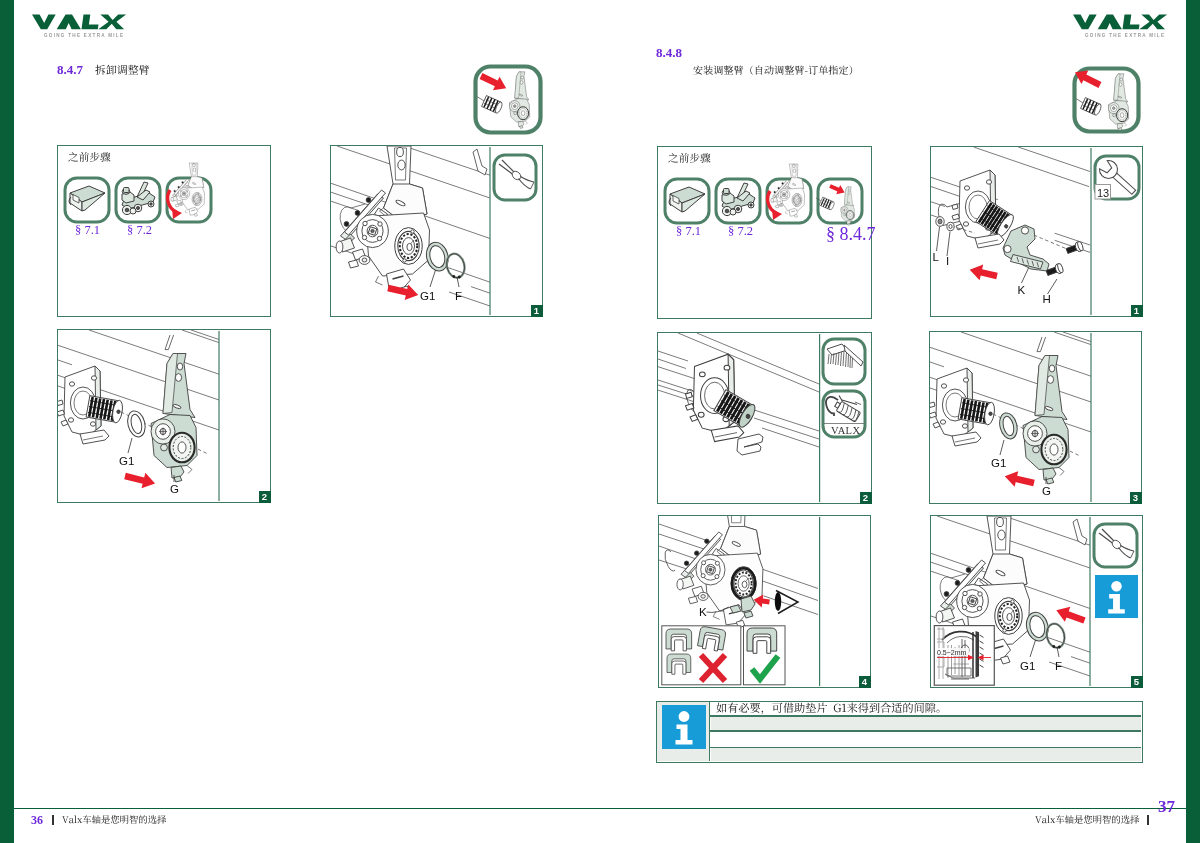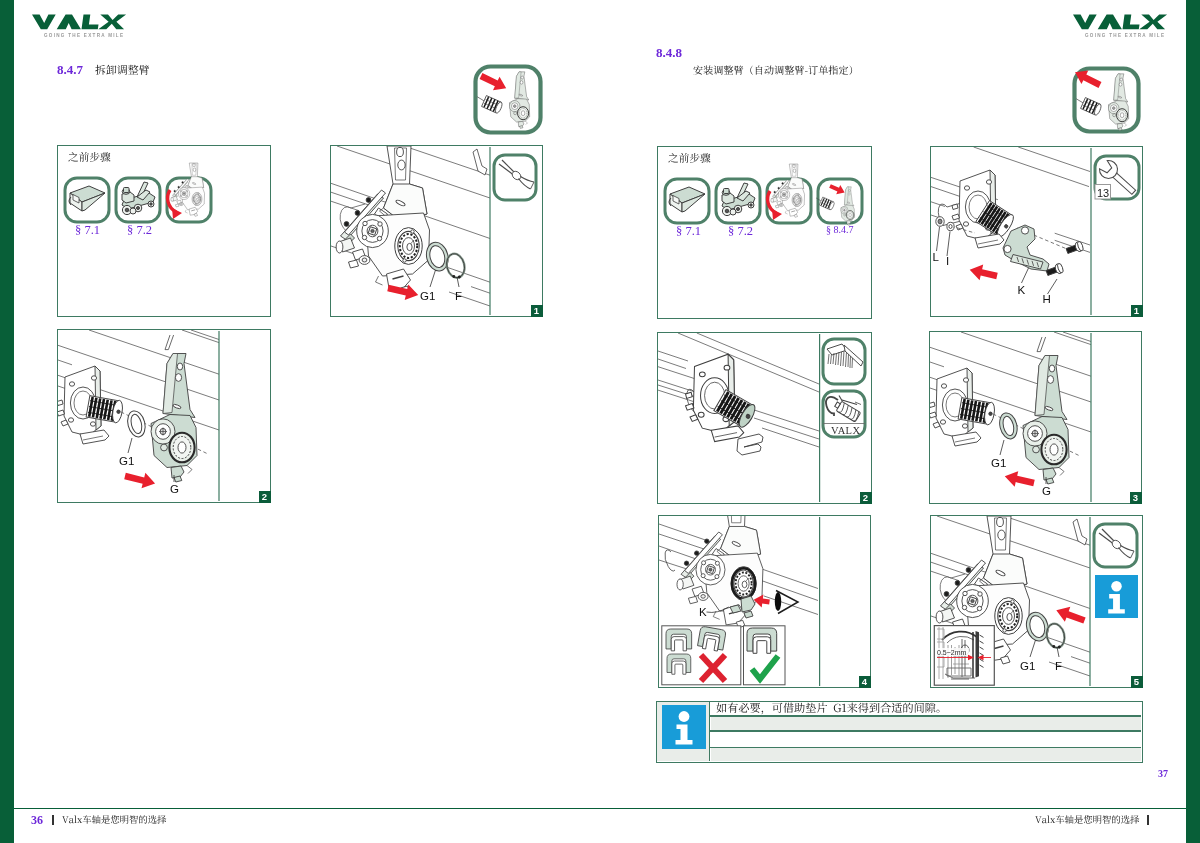--- a/index.html
+++ b/index.html
@@ -607,21 +607,21 @@
 
  <path d="M -4,0 l 10,-1.5 3,6 -4,5 -8,1 z"></path>
  <path d="M -1,10 l 6,-1.5 1.8,4.5 -6,1.5 z" fill="#e2e9e3"></path>
  <path d="M 12,-2 l 5,4 -4,4" fill="none" stroke-width="0.7"></path>
 </g>
       </g>
     </g>
   </svg>
 <div class="ser" style="left:676px;top:224px;font-size:12.5px">§ 7.1</div>
 <div class="ser" style="left:728px;top:224px;font-size:12.5px">§ 7.2</div>
-<div class="ser" style="left:826px;top:224px;font-size:10px">§ 8.4.7</div>
+<div class="ser" style="left:826px;top:224px;font-size:18px">§ 8.4.7</div>
 <div class="box" style="left:930px;top:146px;width:213px;height:171px">
 <svg style="position:absolute;left:0;top:0" width="210" height="168" viewBox="0 0 210 168">
       <line x1="42.6" y1="0" x2="158" y2="39.6" stroke="#5a5a5a" stroke-width="0.8"></line>
       <line x1="87.2" y1="0" x2="159" y2="24.5" stroke="#5a5a5a" stroke-width="0.8"></line>
       <line x1="0" y1="30.4" x2="66.9" y2="52.7" stroke="#5a5a5a" stroke-width="0.8"></line>
       <line x1="123.7" y1="86.2" x2="159" y2="98" stroke="#5a5a5a" stroke-width="0.8"></line>
       <line x1="0" y1="39.6" x2="30" y2="49.8" stroke="#5a5a5a" stroke-width="0.8"></line>
       <line x1="123.7" y1="93.3" x2="159" y2="105.4" stroke="#5a5a5a" stroke-width="0.8"></line>
       <line x1="0" y1="54.8" x2="14" y2="59.5" stroke="#5a5a5a" stroke-width="0.8"></line>
       <line x1="0" y1="68" x2="12" y2="72" stroke="#5a5a5a" stroke-width="0.8"></line>
@@ -1180,12 +1180,12 @@
 <div style="position:absolute;left:52px;top:814.5px;width:1.7px;height:10px;background:#333"></div>
 
 <svg style="position:absolute;left:62px;top:823px;overflow:visible" width="4" height="4">
     <path transform="scale(0.85)" d="M5.1 -7.7 6.3 -7.6 4.2 -1.1 2.0 -7.6 3.3 -7.7V-8.0H0.1V-7.7L1.0 -7.6L3.7 0.1H4.2L6.8 -7.6L7.8 -7.7V-8.0H5.1Z M12.9 0.2C13.3 0.2 13.6 -0.0 13.9 -0.4L13.7 -0.6C13.5 -0.4 13.4 -0.3 13.2 -0.3C12.9 -0.3 12.7 -0.5 12.7 -1.2V-3.9C12.7 -5.3 12.1 -5.8 10.8 -5.8C9.6 -5.8 8.8 -5.3 8.6 -4.4C8.6 -4.1 8.8 -4.0 9.1 -4.0C9.3 -4.0 9.5 -4.1 9.6 -4.5L9.7 -5.3C10.0 -5.4 10.3 -5.5 10.6 -5.5C11.5 -5.5 11.9 -5.2 11.9 -3.9V-3.5C11.4 -3.4 10.9 -3.2 10.4 -3.1C8.9 -2.7 8.4 -2.1 8.4 -1.3C8.4 -0.4 9.1 0.2 9.9 0.2C10.7 0.2 11.2 -0.2 11.9 -0.9C12.0 -0.2 12.3 0.2 12.9 0.2ZM11.9 -1.2C11.2 -0.6 10.8 -0.4 10.3 -0.4C9.7 -0.4 9.3 -0.7 9.3 -1.4C9.3 -2.0 9.7 -2.5 10.6 -2.8C11.0 -3.0 11.4 -3.1 11.9 -3.2Z M15.4 0.0H17.3V-0.3L16.3 -0.4L16.3 -2.5V-7.1L16.3 -8.8L16.2 -8.9L14.4 -8.5V-8.2L15.4 -8.2V-2.5L15.4 -0.4L14.4 -0.3V0.0Z M21.5 -5.4 22.4 -5.3 21.7 -4.3 21.0 -3.3 19.6 -5.3 20.5 -5.4V-5.7H17.9V-5.4L18.6 -5.3L20.3 -2.7L18.6 -0.4L17.8 -0.3V0.0H19.9V-0.3L19.1 -0.4L19.8 -1.5L20.5 -2.5L21.9 -0.4L21.0 -0.3V0.0H23.7V-0.3L23.0 -0.4L21.2 -3.0L22.9 -5.3L23.6 -5.4V-5.7H21.5Z M29.4 -8.8 28.4 -9.2C28.2 -8.7 27.9 -8.0 27.5 -7.3H24.6L24.7 -7.0H27.4C26.9 -6.1 26.5 -5.2 26.1 -4.5C25.9 -4.5 25.7 -4.4 25.6 -4.3L26.3 -3.6L26.7 -4.0H29.2V-2.2H24.3L24.4 -1.8H29.2V0.9H29.3C29.7 0.9 30.0 0.7 30.0 0.6V-1.8H34.2C34.3 -1.8 34.4 -1.9 34.5 -2.0C34.1 -2.4 33.4 -2.8 33.4 -2.8L32.9 -2.2H30.0V-4.0H33.2C33.4 -4.0 33.5 -4.0 33.5 -4.2C33.1 -4.5 32.5 -5.0 32.5 -5.0L32.0 -4.3H30.0V-5.8C30.2 -5.9 30.3 -6.0 30.4 -6.1L29.2 -6.2V-4.3H26.8C27.2 -5.0 27.7 -6.0 28.2 -7.0H33.8C33.9 -7.0 34.0 -7.0 34.1 -7.1C33.7 -7.5 33.1 -7.9 33.1 -7.9L32.6 -7.3H28.3C28.6 -7.8 28.8 -8.3 29.0 -8.7C29.2 -8.6 29.4 -8.7 29.4 -8.8Z M38.0 -8.9 37.0 -9.2C36.9 -8.7 36.7 -8.0 36.5 -7.2H35.3L35.4 -6.9H36.5C36.2 -6.0 35.9 -5.1 35.7 -4.5C35.6 -4.4 35.4 -4.4 35.2 -4.3L36.0 -3.7L36.4 -4.0H37.3V-2.1C36.5 -1.9 35.8 -1.7 35.4 -1.7L35.9 -0.7C36.0 -0.8 36.1 -0.9 36.1 -1.0L37.3 -1.5V0.9H37.4C37.8 0.9 38.0 0.7 38.0 0.7V-1.8L39.5 -2.5L39.5 -2.7L38.0 -2.3V-4.0H39.3C39.5 -4.0 39.6 -4.1 39.6 -4.2C39.3 -4.5 38.8 -4.9 38.8 -4.9L38.4 -4.4H38.0V-5.8C38.2 -5.9 38.3 -6.0 38.4 -6.1L37.4 -6.2V-4.4H36.4C36.6 -5.1 36.9 -6.0 37.1 -6.9H39.3C39.5 -6.9 39.6 -6.9 39.6 -7.1C39.3 -7.4 38.7 -7.8 38.7 -7.8L38.3 -7.2H37.2C37.4 -7.8 37.5 -8.3 37.6 -8.7C37.9 -8.6 38.0 -8.7 38.0 -8.9ZM43.0 -9.0 42.0 -9.1V-6.6H40.6L39.8 -6.9V0.9H40.0C40.3 0.9 40.5 0.7 40.5 0.6V0.0H44.3V0.8H44.4C44.6 0.8 44.9 0.6 44.9 0.5V-6.1C45.2 -6.2 45.4 -6.2 45.4 -6.3L44.6 -7.0L44.2 -6.6H42.7V-8.7C42.9 -8.8 43.0 -8.9 43.0 -9.0ZM44.3 -6.2V-3.6H42.7V-6.2ZM44.3 -0.3H42.7V-3.2H44.3ZM40.5 -0.3V-3.2H42.0V-0.3ZM40.5 -3.6V-6.2H42.0V-3.6Z M53.8 -6.8V-5.5H49.0V-6.8ZM53.8 -7.1H49.0V-8.3H53.8ZM48.3 -8.6V-4.6H48.4C48.7 -4.6 49.0 -4.8 49.0 -4.9V-5.2H53.8V-4.7H53.9C54.1 -4.7 54.5 -4.9 54.5 -5.0V-8.2C54.7 -8.2 54.9 -8.3 55.0 -8.4L54.1 -9.1L53.6 -8.6H49.1L48.3 -9.0ZM48.8 -3.4C48.5 -1.9 47.8 -0.3 46.3 0.7L46.4 0.9C47.6 0.3 48.4 -0.6 48.9 -1.5C49.7 0.2 50.8 0.6 52.8 0.6C53.6 0.6 55.3 0.6 56.0 0.6C56.1 0.3 56.2 0.1 56.5 0.1V-0.1C55.6 -0.1 53.7 -0.1 52.8 -0.1C52.4 -0.1 52.1 -0.1 51.7 -0.1V-2.1H55.1C55.3 -2.1 55.4 -2.1 55.4 -2.3C55.0 -2.6 54.4 -3.1 54.4 -3.1L53.9 -2.4H51.7V-3.9H56.1C56.2 -3.9 56.3 -4.0 56.4 -4.1C56.0 -4.5 55.4 -4.9 55.4 -4.9L54.8 -4.3H46.4L46.5 -3.9H51.0V-0.2C50.1 -0.4 49.5 -0.8 49.0 -1.8C49.2 -2.1 49.4 -2.5 49.5 -2.9C49.8 -2.9 49.9 -3.0 49.9 -3.1Z M61.1 -2.6 60.0 -2.7V-0.2C60.0 0.4 60.2 0.5 61.3 0.5H62.9C65.1 0.5 65.5 0.4 65.5 0.0C65.5 -0.1 65.4 -0.2 65.1 -0.3L65.1 -1.5H65.0C64.8 -0.9 64.7 -0.5 64.6 -0.3C64.6 -0.2 64.5 -0.2 64.4 -0.2C64.2 -0.1 63.6 -0.1 62.9 -0.1H61.3C60.8 -0.1 60.7 -0.2 60.7 -0.3V-2.3C61.0 -2.3 61.1 -2.5 61.1 -2.6ZM64.7 -7.2 63.6 -7.3V-3.9C63.6 -3.7 63.5 -3.7 63.3 -3.7C63.1 -3.7 62.1 -3.7 62.1 -3.7V-3.6C62.6 -3.5 62.8 -3.4 63.0 -3.3C63.1 -3.2 63.2 -3.0 63.2 -2.8C64.2 -2.9 64.3 -3.2 64.3 -3.8V-6.9C64.5 -6.9 64.6 -7.0 64.7 -7.2ZM63.1 -6.0 62.1 -6.4C61.7 -5.3 61.1 -4.4 60.5 -3.8L60.7 -3.7C61.4 -4.1 62.2 -4.9 62.7 -5.8C62.9 -5.8 63.1 -5.8 63.1 -6.0ZM64.9 -6.2 64.8 -6.1C65.4 -5.6 66.2 -4.6 66.4 -3.9C67.1 -3.3 67.6 -5.0 64.9 -6.2ZM59.0 -2.5H58.8C58.8 -1.6 58.3 -0.8 57.8 -0.5C57.6 -0.4 57.5 -0.2 57.6 0.0C57.7 0.2 58.1 0.2 58.3 -0.0C58.8 -0.4 59.3 -1.2 59.0 -2.5ZM65.4 -2.5 65.3 -2.4C65.8 -1.8 66.5 -0.8 66.6 -0.1C67.4 0.5 68.0 -1.3 65.4 -2.5ZM61.9 -3.0 61.8 -2.9C62.3 -2.5 62.9 -1.8 62.9 -1.2C63.6 -0.6 64.2 -2.2 61.9 -3.0ZM59.9 -7.0 59.5 -7.2C59.8 -7.6 60.0 -8.1 60.3 -8.6C60.5 -8.6 60.6 -8.7 60.7 -8.8L59.6 -9.2C59.1 -7.5 58.2 -5.8 57.4 -4.8L57.5 -4.6C58.0 -5.0 58.5 -5.6 58.9 -6.2V-2.7H59.0C59.3 -2.7 59.6 -2.9 59.6 -3.0V-6.8C59.8 -6.8 59.9 -6.9 59.9 -7.0ZM63.2 -8.9 62.0 -9.3C61.7 -7.8 61.0 -6.5 60.2 -5.7L60.4 -5.6C61.0 -6.0 61.6 -6.7 62.1 -7.5H66.1C66.0 -7.1 65.7 -6.6 65.6 -6.3L65.7 -6.2C66.1 -6.5 66.7 -7.0 67.0 -7.4C67.2 -7.4 67.3 -7.4 67.4 -7.5L66.6 -8.3L66.1 -7.8H62.3C62.5 -8.1 62.6 -8.4 62.7 -8.7C63.0 -8.7 63.1 -8.8 63.2 -8.9Z M77.1 -8.2V-6.0H74.2V-8.2ZM73.5 -8.5V-5.0C73.5 -2.7 73.2 -0.8 71.2 0.7L71.3 0.9C73.1 -0.1 73.8 -1.6 74.1 -3.1H77.1V-0.3C77.1 -0.1 77.0 -0.0 76.8 -0.0C76.5 -0.0 75.1 -0.1 75.1 -0.1V0.0C75.7 0.1 76.0 0.2 76.2 0.3C76.4 0.4 76.5 0.6 76.5 0.9C77.6 0.7 77.8 0.4 77.8 -0.2V-8.1C78.0 -8.1 78.2 -8.2 78.3 -8.3L77.3 -9.0L77.0 -8.5H74.4L73.5 -8.9ZM77.1 -5.7V-3.4H74.2C74.2 -3.9 74.2 -4.5 74.2 -5.0V-5.7ZM69.4 -8.0H71.5V-5.5H69.4ZM68.7 -8.3V-1.0H68.8C69.2 -1.0 69.4 -1.2 69.4 -1.3V-2.3H71.5V-1.5H71.6C71.9 -1.5 72.2 -1.6 72.2 -1.7V-7.9C72.4 -7.9 72.6 -8.0 72.7 -8.1L71.8 -8.8L71.4 -8.3H69.6L68.7 -8.7ZM69.4 -5.2H71.5V-2.7H69.4Z M80.9 -9.2C80.7 -8.2 80.3 -7.3 79.8 -6.7L80.0 -6.6C80.4 -6.9 80.7 -7.3 81.0 -7.7H81.9C81.9 -7.3 81.9 -6.9 81.8 -6.5H79.4L79.5 -6.1H81.8C81.5 -5.1 81.0 -4.2 79.4 -3.5L79.5 -3.3C81.1 -3.8 81.8 -4.5 82.2 -5.4C82.9 -5.0 83.6 -4.4 83.9 -4.0C84.6 -3.6 84.8 -5.1 82.3 -5.6C82.4 -5.8 82.4 -6.0 82.5 -6.1H84.6C84.7 -6.1 84.8 -6.2 84.8 -6.3C84.5 -6.6 83.9 -7.1 83.9 -7.1L83.4 -6.5H82.5C82.6 -6.9 82.6 -7.3 82.6 -7.7H84.3C84.5 -7.7 84.6 -7.8 84.6 -7.9C84.3 -8.2 83.7 -8.7 83.7 -8.7L83.2 -8.1H81.2C81.4 -8.3 81.5 -8.5 81.5 -8.7C81.8 -8.7 81.9 -8.8 81.9 -8.9ZM86.7 -1.5V-0.1H82.1V-1.5ZM86.7 -1.8H82.1V-3.1H86.7ZM85.1 -8.1V-4.0H85.2C85.5 -4.0 85.8 -4.2 85.8 -4.2V-4.9H88.1V-4.1H88.2C88.4 -4.1 88.8 -4.3 88.8 -4.4V-7.6C89.0 -7.7 89.2 -7.8 89.3 -7.9L88.4 -8.5L88.0 -8.1H85.9L85.1 -8.4ZM88.1 -5.2H85.8V-7.8H88.1ZM81.4 -3.5V0.8H81.5C81.8 0.8 82.1 0.7 82.1 0.6V0.2H86.7V0.8H86.8C87.1 0.8 87.4 0.6 87.4 0.6V-3.0C87.6 -3.1 87.8 -3.1 87.9 -3.2L87.0 -3.9L86.6 -3.5H82.1L81.4 -3.8Z M95.9 -5.0 95.7 -4.9C96.3 -4.3 96.9 -3.4 97.1 -2.6C97.9 -2.0 98.5 -3.8 95.9 -5.0ZM93.5 -8.9 92.4 -9.2C92.3 -8.6 92.1 -7.8 91.9 -7.3H91.6L90.8 -7.6V0.5H91.0C91.3 0.5 91.5 0.4 91.5 0.3V-0.6H93.8V0.2H93.9C94.2 0.2 94.5 0.0 94.5 -0.1V-6.8C94.7 -6.9 94.9 -6.9 95.0 -7.0L94.1 -7.7L93.7 -7.3H92.3C92.6 -7.7 92.9 -8.3 93.1 -8.7C93.3 -8.7 93.5 -8.8 93.5 -8.9ZM93.8 -6.9V-4.2H91.5V-6.9ZM91.5 -3.9H93.8V-1.0H91.5ZM97.6 -8.9 96.5 -9.2C96.1 -7.5 95.4 -5.8 94.7 -4.7L94.9 -4.6C95.5 -5.2 96.0 -6.0 96.5 -7.0H99.2C99.1 -3.2 98.9 -0.7 98.5 -0.3C98.4 -0.2 98.3 -0.1 98.1 -0.1C97.8 -0.1 97.1 -0.2 96.5 -0.3L96.5 -0.1C97.0 0.0 97.5 0.2 97.6 0.3C97.8 0.4 97.8 0.6 97.8 0.8C98.4 0.8 98.8 0.7 99.1 0.3C99.6 -0.3 99.8 -2.8 99.9 -6.9C100.2 -6.9 100.3 -6.9 100.4 -7.0L99.5 -7.8L99.1 -7.3H96.6C96.9 -7.7 97.0 -8.2 97.2 -8.7C97.4 -8.6 97.6 -8.8 97.6 -8.9Z M101.9 -9.0 101.8 -9.0C102.3 -8.3 102.9 -7.4 103.0 -6.7C103.8 -6.1 104.4 -7.7 101.9 -9.0ZM110.2 -5.6 109.7 -4.9H108.0V-6.9H110.5C110.6 -6.9 110.7 -6.9 110.7 -7.1C110.4 -7.4 109.8 -7.9 109.8 -7.9L109.3 -7.2H108.0V-8.7C108.3 -8.8 108.4 -8.9 108.4 -9.0L107.3 -9.1V-7.2H105.9C106.0 -7.5 106.2 -7.9 106.3 -8.3C106.5 -8.3 106.7 -8.4 106.7 -8.5L105.6 -8.8C105.4 -7.5 104.9 -6.3 104.4 -5.4L104.6 -5.3C105.0 -5.7 105.4 -6.3 105.7 -6.9H107.3V-4.9H104.4L104.4 -4.6H106.2C106.1 -3.0 105.7 -1.9 104.3 -1.0L104.4 -0.8C106.1 -1.6 106.8 -2.7 106.9 -4.6H108.2V-1.6C108.2 -1.2 108.3 -1.0 109.0 -1.0H109.7C110.8 -1.0 111.1 -1.1 111.1 -1.4C111.1 -1.6 111.1 -1.6 110.9 -1.7L110.8 -3.2H110.7C110.6 -2.6 110.5 -1.9 110.4 -1.8C110.4 -1.7 110.3 -1.7 110.2 -1.7C110.2 -1.6 110.0 -1.6 109.7 -1.6H109.1C108.9 -1.6 108.9 -1.7 108.9 -1.8V-4.6H110.9C111.0 -4.6 111.1 -4.7 111.1 -4.8C110.8 -5.1 110.2 -5.6 110.2 -5.6ZM102.8 -1.3C102.3 -0.9 101.7 -0.4 101.3 -0.1L101.9 0.7C102.0 0.7 102.0 0.6 102.0 0.5C102.3 -0.0 102.8 -0.7 103.1 -1.0C103.2 -1.2 103.3 -1.2 103.4 -1.1C104.5 0.2 105.5 0.5 107.6 0.5C108.8 0.5 109.8 0.5 110.8 0.5C110.9 0.2 111.1 -0.0 111.4 -0.1V-0.2C110.1 -0.2 109.1 -0.2 107.8 -0.2C105.8 -0.2 104.6 -0.4 103.6 -1.3C103.5 -1.4 103.5 -1.4 103.4 -1.5V-5.0C103.7 -5.1 103.9 -5.1 104.0 -5.2L103.0 -6.0L102.6 -5.4H101.3L101.3 -5.1H102.8Z M121.5 -2.3 121.0 -1.6H119.3V-3.0H121.5C121.7 -3.0 121.8 -3.0 121.8 -3.2C121.5 -3.5 121.0 -3.9 121.0 -3.9L120.5 -3.3H119.3V-4.3C119.5 -4.4 119.6 -4.5 119.6 -4.6L118.5 -4.8V-3.3H116.1L116.2 -3.0H118.5V-1.6H115.4L115.5 -1.3H118.5V0.8H118.7C119.0 0.8 119.3 0.7 119.3 0.6V-1.3H122.1C122.3 -1.3 122.4 -1.3 122.4 -1.5C122.1 -1.8 121.5 -2.3 121.5 -2.3ZM116.9 -8.1C117.3 -7.2 117.8 -6.4 118.6 -5.8C117.6 -5.1 116.5 -4.5 115.2 -4.0L115.3 -3.9C116.8 -4.2 118.0 -4.8 119.0 -5.5C119.8 -4.9 120.8 -4.5 121.9 -4.2C122.0 -4.6 122.2 -4.8 122.6 -4.8L122.6 -4.9C121.4 -5.1 120.4 -5.4 119.5 -5.9C120.3 -6.5 120.8 -7.2 121.3 -8.1C121.5 -8.1 121.7 -8.1 121.7 -8.2L121.0 -8.9L120.5 -8.5H116.0L116.0 -8.1ZM117.2 -8.1H120.4C120.1 -7.4 119.6 -6.8 119.0 -6.2C118.2 -6.7 117.6 -7.3 117.2 -8.1ZM115.4 -7.3 115.0 -6.7H114.5V-8.8C114.7 -8.8 114.8 -8.9 114.9 -9.1L113.8 -9.2V-6.7H112.3L112.4 -6.4H113.8V-4.1C113.0 -3.8 112.5 -3.6 112.1 -3.4L112.6 -2.5C112.7 -2.6 112.8 -2.7 112.8 -2.8L113.8 -3.5V-0.3C113.8 -0.2 113.7 -0.1 113.5 -0.1C113.3 -0.1 112.3 -0.2 112.3 -0.2V0.0C112.7 0.1 113.0 0.2 113.1 0.3C113.3 0.4 113.3 0.6 113.4 0.9C114.3 0.8 114.5 0.4 114.5 -0.2V-3.9L116.2 -5.1L116.1 -5.3L114.5 -4.5V-6.4H116.0C116.1 -6.4 116.2 -6.4 116.3 -6.6C116.0 -6.9 115.4 -7.3 115.4 -7.3Z" fill="#1a1a1a"></path>
   </svg>
 
 <svg style="position:absolute;left:1035px;top:823px;overflow:visible" width="4" height="4">
     <path transform="scale(0.85)" d="M5.1 -7.7 6.3 -7.6 4.2 -1.1 2.0 -7.6 3.3 -7.7V-8.0H0.1V-7.7L1.0 -7.6L3.7 0.1H4.2L6.8 -7.6L7.8 -7.7V-8.0H5.1Z M12.9 0.2C13.3 0.2 13.6 -0.0 13.9 -0.4L13.7 -0.6C13.5 -0.4 13.4 -0.3 13.2 -0.3C12.9 -0.3 12.7 -0.5 12.7 -1.2V-3.9C12.7 -5.3 12.1 -5.8 10.8 -5.8C9.6 -5.8 8.8 -5.3 8.6 -4.4C8.6 -4.1 8.8 -4.0 9.1 -4.0C9.3 -4.0 9.5 -4.1 9.6 -4.5L9.7 -5.3C10.0 -5.4 10.3 -5.5 10.6 -5.5C11.5 -5.5 11.9 -5.2 11.9 -3.9V-3.5C11.4 -3.4 10.9 -3.2 10.4 -3.1C8.9 -2.7 8.4 -2.1 8.4 -1.3C8.4 -0.4 9.1 0.2 9.9 0.2C10.7 0.2 11.2 -0.2 11.9 -0.9C12.0 -0.2 12.3 0.2 12.9 0.2ZM11.9 -1.2C11.2 -0.6 10.8 -0.4 10.3 -0.4C9.7 -0.4 9.3 -0.7 9.3 -1.4C9.3 -2.0 9.7 -2.5 10.6 -2.8C11.0 -3.0 11.4 -3.1 11.9 -3.2Z M15.4 0.0H17.3V-0.3L16.3 -0.4L16.3 -2.5V-7.1L16.3 -8.8L16.2 -8.9L14.4 -8.5V-8.2L15.4 -8.2V-2.5L15.4 -0.4L14.4 -0.3V0.0Z M21.5 -5.4 22.4 -5.3 21.7 -4.3 21.0 -3.3 19.6 -5.3 20.5 -5.4V-5.7H17.9V-5.4L18.6 -5.3L20.3 -2.7L18.6 -0.4L17.8 -0.3V0.0H19.9V-0.3L19.1 -0.4L19.8 -1.5L20.5 -2.5L21.9 -0.4L21.0 -0.3V0.0H23.7V-0.3L23.0 -0.4L21.2 -3.0L22.9 -5.3L23.6 -5.4V-5.7H21.5Z M29.4 -8.8 28.4 -9.2C28.2 -8.7 27.9 -8.0 27.5 -7.3H24.6L24.7 -7.0H27.4C26.9 -6.1 26.5 -5.2 26.1 -4.5C25.9 -4.5 25.7 -4.4 25.6 -4.3L26.3 -3.6L26.7 -4.0H29.2V-2.2H24.3L24.4 -1.8H29.2V0.9H29.3C29.7 0.9 30.0 0.7 30.0 0.6V-1.8H34.2C34.3 -1.8 34.4 -1.9 34.5 -2.0C34.1 -2.4 33.4 -2.8 33.4 -2.8L32.9 -2.2H30.0V-4.0H33.2C33.4 -4.0 33.5 -4.0 33.5 -4.2C33.1 -4.5 32.5 -5.0 32.5 -5.0L32.0 -4.3H30.0V-5.8C30.2 -5.9 30.3 -6.0 30.4 -6.1L29.2 -6.2V-4.3H26.8C27.2 -5.0 27.7 -6.0 28.2 -7.0H33.8C33.9 -7.0 34.0 -7.0 34.1 -7.1C33.7 -7.5 33.1 -7.9 33.1 -7.9L32.6 -7.3H28.3C28.6 -7.8 28.8 -8.3 29.0 -8.7C29.2 -8.6 29.4 -8.7 29.4 -8.8Z M38.0 -8.9 37.0 -9.2C36.9 -8.7 36.7 -8.0 36.5 -7.2H35.3L35.4 -6.9H36.5C36.2 -6.0 35.9 -5.1 35.7 -4.5C35.6 -4.4 35.4 -4.4 35.2 -4.3L36.0 -3.7L36.4 -4.0H37.3V-2.1C36.5 -1.9 35.8 -1.7 35.4 -1.7L35.9 -0.7C36.0 -0.8 36.1 -0.9 36.1 -1.0L37.3 -1.5V0.9H37.4C37.8 0.9 38.0 0.7 38.0 0.7V-1.8L39.5 -2.5L39.5 -2.7L38.0 -2.3V-4.0H39.3C39.5 -4.0 39.6 -4.1 39.6 -4.2C39.3 -4.5 38.8 -4.9 38.8 -4.9L38.4 -4.4H38.0V-5.8C38.2 -5.9 38.3 -6.0 38.4 -6.1L37.4 -6.2V-4.4H36.4C36.6 -5.1 36.9 -6.0 37.1 -6.9H39.3C39.5 -6.9 39.6 -6.9 39.6 -7.1C39.3 -7.4 38.7 -7.8 38.7 -7.8L38.3 -7.2H37.2C37.4 -7.8 37.5 -8.3 37.6 -8.7C37.9 -8.6 38.0 -8.7 38.0 -8.9ZM43.0 -9.0 42.0 -9.1V-6.6H40.6L39.8 -6.9V0.9H40.0C40.3 0.9 40.5 0.7 40.5 0.6V0.0H44.3V0.8H44.4C44.6 0.8 44.9 0.6 44.9 0.5V-6.1C45.2 -6.2 45.4 -6.2 45.4 -6.3L44.6 -7.0L44.2 -6.6H42.7V-8.7C42.9 -8.8 43.0 -8.9 43.0 -9.0ZM44.3 -6.2V-3.6H42.7V-6.2ZM44.3 -0.3H42.7V-3.2H44.3ZM40.5 -0.3V-3.2H42.0V-0.3ZM40.5 -3.6V-6.2H42.0V-3.6Z M53.8 -6.8V-5.5H49.0V-6.8ZM53.8 -7.1H49.0V-8.3H53.8ZM48.3 -8.6V-4.6H48.4C48.7 -4.6 49.0 -4.8 49.0 -4.9V-5.2H53.8V-4.7H53.9C54.1 -4.7 54.5 -4.9 54.5 -5.0V-8.2C54.7 -8.2 54.9 -8.3 55.0 -8.4L54.1 -9.1L53.6 -8.6H49.1L48.3 -9.0ZM48.8 -3.4C48.5 -1.9 47.8 -0.3 46.3 0.7L46.4 0.9C47.6 0.3 48.4 -0.6 48.9 -1.5C49.7 0.2 50.8 0.6 52.8 0.6C53.6 0.6 55.3 0.6 56.0 0.6C56.1 0.3 56.2 0.1 56.5 0.1V-0.1C55.6 -0.1 53.7 -0.1 52.8 -0.1C52.4 -0.1 52.1 -0.1 51.7 -0.1V-2.1H55.1C55.3 -2.1 55.4 -2.1 55.4 -2.3C55.0 -2.6 54.4 -3.1 54.4 -3.1L53.9 -2.4H51.7V-3.9H56.1C56.2 -3.9 56.3 -4.0 56.4 -4.1C56.0 -4.5 55.4 -4.9 55.4 -4.9L54.8 -4.3H46.4L46.5 -3.9H51.0V-0.2C50.1 -0.4 49.5 -0.8 49.0 -1.8C49.2 -2.1 49.4 -2.5 49.5 -2.9C49.8 -2.9 49.9 -3.0 49.9 -3.1Z M61.1 -2.6 60.0 -2.7V-0.2C60.0 0.4 60.2 0.5 61.3 0.5H62.9C65.1 0.5 65.5 0.4 65.5 0.0C65.5 -0.1 65.4 -0.2 65.1 -0.3L65.1 -1.5H65.0C64.8 -0.9 64.7 -0.5 64.6 -0.3C64.6 -0.2 64.5 -0.2 64.4 -0.2C64.2 -0.1 63.6 -0.1 62.9 -0.1H61.3C60.8 -0.1 60.7 -0.2 60.7 -0.3V-2.3C61.0 -2.3 61.1 -2.5 61.1 -2.6ZM64.7 -7.2 63.6 -7.3V-3.9C63.6 -3.7 63.5 -3.7 63.3 -3.7C63.1 -3.7 62.1 -3.7 62.1 -3.7V-3.6C62.6 -3.5 62.8 -3.4 63.0 -3.3C63.1 -3.2 63.2 -3.0 63.2 -2.8C64.2 -2.9 64.3 -3.2 64.3 -3.8V-6.9C64.5 -6.9 64.6 -7.0 64.7 -7.2ZM63.1 -6.0 62.1 -6.4C61.7 -5.3 61.1 -4.4 60.5 -3.8L60.7 -3.7C61.4 -4.1 62.2 -4.9 62.7 -5.8C62.9 -5.8 63.1 -5.8 63.1 -6.0ZM64.9 -6.2 64.8 -6.1C65.4 -5.6 66.2 -4.6 66.4 -3.9C67.1 -3.3 67.6 -5.0 64.9 -6.2ZM59.0 -2.5H58.8C58.8 -1.6 58.3 -0.8 57.8 -0.5C57.6 -0.4 57.5 -0.2 57.6 0.0C57.7 0.2 58.1 0.2 58.3 -0.0C58.8 -0.4 59.3 -1.2 59.0 -2.5ZM65.4 -2.5 65.3 -2.4C65.8 -1.8 66.5 -0.8 66.6 -0.1C67.4 0.5 68.0 -1.3 65.4 -2.5ZM61.9 -3.0 61.8 -2.9C62.3 -2.5 62.9 -1.8 62.9 -1.2C63.6 -0.6 64.2 -2.2 61.9 -3.0ZM59.9 -7.0 59.5 -7.2C59.8 -7.6 60.0 -8.1 60.3 -8.6C60.5 -8.6 60.6 -8.7 60.7 -8.8L59.6 -9.2C59.1 -7.5 58.2 -5.8 57.4 -4.8L57.5 -4.6C58.0 -5.0 58.5 -5.6 58.9 -6.2V-2.7H59.0C59.3 -2.7 59.6 -2.9 59.6 -3.0V-6.8C59.8 -6.8 59.9 -6.9 59.9 -7.0ZM63.2 -8.9 62.0 -9.3C61.7 -7.8 61.0 -6.5 60.2 -5.7L60.4 -5.6C61.0 -6.0 61.6 -6.7 62.1 -7.5H66.1C66.0 -7.1 65.7 -6.6 65.6 -6.3L65.7 -6.2C66.1 -6.5 66.7 -7.0 67.0 -7.4C67.2 -7.4 67.3 -7.4 67.4 -7.5L66.6 -8.3L66.1 -7.8H62.3C62.5 -8.1 62.6 -8.4 62.7 -8.7C63.0 -8.7 63.1 -8.8 63.2 -8.9Z M77.1 -8.2V-6.0H74.2V-8.2ZM73.5 -8.5V-5.0C73.5 -2.7 73.2 -0.8 71.2 0.7L71.3 0.9C73.1 -0.1 73.8 -1.6 74.1 -3.1H77.1V-0.3C77.1 -0.1 77.0 -0.0 76.8 -0.0C76.5 -0.0 75.1 -0.1 75.1 -0.1V0.0C75.7 0.1 76.0 0.2 76.2 0.3C76.4 0.4 76.5 0.6 76.5 0.9C77.6 0.7 77.8 0.4 77.8 -0.2V-8.1C78.0 -8.1 78.2 -8.2 78.3 -8.3L77.3 -9.0L77.0 -8.5H74.4L73.5 -8.9ZM77.1 -5.7V-3.4H74.2C74.2 -3.9 74.2 -4.5 74.2 -5.0V-5.7ZM69.4 -8.0H71.5V-5.5H69.4ZM68.7 -8.3V-1.0H68.8C69.2 -1.0 69.4 -1.2 69.4 -1.3V-2.3H71.5V-1.5H71.6C71.9 -1.5 72.2 -1.6 72.2 -1.7V-7.9C72.4 -7.9 72.6 -8.0 72.7 -8.1L71.8 -8.8L71.4 -8.3H69.6L68.7 -8.7ZM69.4 -5.2H71.5V-2.7H69.4Z M80.9 -9.2C80.7 -8.2 80.3 -7.3 79.8 -6.7L80.0 -6.6C80.4 -6.9 80.7 -7.3 81.0 -7.7H81.9C81.9 -7.3 81.9 -6.9 81.8 -6.5H79.4L79.5 -6.1H81.8C81.5 -5.1 81.0 -4.2 79.4 -3.5L79.5 -3.3C81.1 -3.8 81.8 -4.5 82.2 -5.4C82.9 -5.0 83.6 -4.4 83.9 -4.0C84.6 -3.6 84.8 -5.1 82.3 -5.6C82.4 -5.8 82.4 -6.0 82.5 -6.1H84.6C84.7 -6.1 84.8 -6.2 84.8 -6.3C84.5 -6.6 83.9 -7.1 83.9 -7.1L83.4 -6.5H82.5C82.6 -6.9 82.6 -7.3 82.6 -7.7H84.3C84.5 -7.7 84.6 -7.8 84.6 -7.9C84.3 -8.2 83.7 -8.7 83.7 -8.7L83.2 -8.1H81.2C81.4 -8.3 81.5 -8.5 81.5 -8.7C81.8 -8.7 81.9 -8.8 81.9 -8.9ZM86.7 -1.5V-0.1H82.1V-1.5ZM86.7 -1.8H82.1V-3.1H86.7ZM85.1 -8.1V-4.0H85.2C85.5 -4.0 85.8 -4.2 85.8 -4.2V-4.9H88.1V-4.1H88.2C88.4 -4.1 88.8 -4.3 88.8 -4.4V-7.6C89.0 -7.7 89.2 -7.8 89.3 -7.9L88.4 -8.5L88.0 -8.1H85.9L85.1 -8.4ZM88.1 -5.2H85.8V-7.8H88.1ZM81.4 -3.5V0.8H81.5C81.8 0.8 82.1 0.7 82.1 0.6V0.2H86.7V0.8H86.8C87.1 0.8 87.4 0.6 87.4 0.6V-3.0C87.6 -3.1 87.8 -3.1 87.9 -3.2L87.0 -3.9L86.6 -3.5H82.1L81.4 -3.8Z M95.9 -5.0 95.7 -4.9C96.3 -4.3 96.9 -3.4 97.1 -2.6C97.9 -2.0 98.5 -3.8 95.9 -5.0ZM93.5 -8.9 92.4 -9.2C92.3 -8.6 92.1 -7.8 91.9 -7.3H91.6L90.8 -7.6V0.5H91.0C91.3 0.5 91.5 0.4 91.5 0.3V-0.6H93.8V0.2H93.9C94.2 0.2 94.5 0.0 94.5 -0.1V-6.8C94.7 -6.9 94.9 -6.9 95.0 -7.0L94.1 -7.7L93.7 -7.3H92.3C92.6 -7.7 92.9 -8.3 93.1 -8.7C93.3 -8.7 93.5 -8.8 93.5 -8.9ZM93.8 -6.9V-4.2H91.5V-6.9ZM91.5 -3.9H93.8V-1.0H91.5ZM97.6 -8.9 96.5 -9.2C96.1 -7.5 95.4 -5.8 94.7 -4.7L94.9 -4.6C95.5 -5.2 96.0 -6.0 96.5 -7.0H99.2C99.1 -3.2 98.9 -0.7 98.5 -0.3C98.4 -0.2 98.3 -0.1 98.1 -0.1C97.8 -0.1 97.1 -0.2 96.5 -0.3L96.5 -0.1C97.0 0.0 97.5 0.2 97.6 0.3C97.8 0.4 97.8 0.6 97.8 0.8C98.4 0.8 98.8 0.7 99.1 0.3C99.6 -0.3 99.8 -2.8 99.9 -6.9C100.2 -6.9 100.3 -6.9 100.4 -7.0L99.5 -7.8L99.1 -7.3H96.6C96.9 -7.7 97.0 -8.2 97.2 -8.7C97.4 -8.6 97.6 -8.8 97.6 -8.9Z M101.9 -9.0 101.8 -9.0C102.3 -8.3 102.9 -7.4 103.0 -6.7C103.8 -6.1 104.4 -7.7 101.9 -9.0ZM110.2 -5.6 109.7 -4.9H108.0V-6.9H110.5C110.6 -6.9 110.7 -6.9 110.7 -7.1C110.4 -7.4 109.8 -7.9 109.8 -7.9L109.3 -7.2H108.0V-8.7C108.3 -8.8 108.4 -8.9 108.4 -9.0L107.3 -9.1V-7.2H105.9C106.0 -7.5 106.2 -7.9 106.3 -8.3C106.5 -8.3 106.7 -8.4 106.7 -8.5L105.6 -8.8C105.4 -7.5 104.9 -6.3 104.4 -5.4L104.6 -5.3C105.0 -5.7 105.4 -6.3 105.7 -6.9H107.3V-4.9H104.4L104.4 -4.6H106.2C106.1 -3.0 105.7 -1.9 104.3 -1.0L104.4 -0.8C106.1 -1.6 106.8 -2.7 106.9 -4.6H108.2V-1.6C108.2 -1.2 108.3 -1.0 109.0 -1.0H109.7C110.8 -1.0 111.1 -1.1 111.1 -1.4C111.1 -1.6 111.1 -1.6 110.9 -1.7L110.8 -3.2H110.7C110.6 -2.6 110.5 -1.9 110.4 -1.8C110.4 -1.7 110.3 -1.7 110.2 -1.7C110.2 -1.6 110.0 -1.6 109.7 -1.6H109.1C108.9 -1.6 108.9 -1.7 108.9 -1.8V-4.6H110.9C111.0 -4.6 111.1 -4.7 111.1 -4.8C110.8 -5.1 110.2 -5.6 110.2 -5.6ZM102.8 -1.3C102.3 -0.9 101.7 -0.4 101.3 -0.1L101.9 0.7C102.0 0.7 102.0 0.6 102.0 0.5C102.3 -0.0 102.8 -0.7 103.1 -1.0C103.2 -1.2 103.3 -1.2 103.4 -1.1C104.5 0.2 105.5 0.5 107.6 0.5C108.8 0.5 109.8 0.5 110.8 0.5C110.9 0.2 111.1 -0.0 111.4 -0.1V-0.2C110.1 -0.2 109.1 -0.2 107.8 -0.2C105.8 -0.2 104.6 -0.4 103.6 -1.3C103.5 -1.4 103.5 -1.4 103.4 -1.5V-5.0C103.7 -5.1 103.9 -5.1 104.0 -5.2L103.0 -6.0L102.6 -5.4H101.3L101.3 -5.1H102.8Z M121.5 -2.3 121.0 -1.6H119.3V-3.0H121.5C121.7 -3.0 121.8 -3.0 121.8 -3.2C121.5 -3.5 121.0 -3.9 121.0 -3.9L120.5 -3.3H119.3V-4.3C119.5 -4.4 119.6 -4.5 119.6 -4.6L118.5 -4.8V-3.3H116.1L116.2 -3.0H118.5V-1.6H115.4L115.5 -1.3H118.5V0.8H118.7C119.0 0.8 119.3 0.7 119.3 0.6V-1.3H122.1C122.3 -1.3 122.4 -1.3 122.4 -1.5C122.1 -1.8 121.5 -2.3 121.5 -2.3ZM116.9 -8.1C117.3 -7.2 117.8 -6.4 118.6 -5.8C117.6 -5.1 116.5 -4.5 115.2 -4.0L115.3 -3.9C116.8 -4.2 118.0 -4.8 119.0 -5.5C119.8 -4.9 120.8 -4.5 121.9 -4.2C122.0 -4.6 122.2 -4.8 122.6 -4.8L122.6 -4.9C121.4 -5.1 120.4 -5.4 119.5 -5.9C120.3 -6.5 120.8 -7.2 121.3 -8.1C121.5 -8.1 121.7 -8.1 121.7 -8.2L121.0 -8.9L120.5 -8.5H116.0L116.0 -8.1ZM117.2 -8.1H120.4C120.1 -7.4 119.6 -6.8 119.0 -6.2C118.2 -6.7 117.6 -7.3 117.2 -8.1ZM115.4 -7.3 115.0 -6.7H114.5V-8.8C114.7 -8.8 114.8 -8.9 114.9 -9.1L113.8 -9.2V-6.7H112.3L112.4 -6.4H113.8V-4.1C113.0 -3.8 112.5 -3.6 112.1 -3.4L112.6 -2.5C112.7 -2.6 112.8 -2.7 112.8 -2.8L113.8 -3.5V-0.3C113.8 -0.2 113.7 -0.1 113.5 -0.1C113.3 -0.1 112.3 -0.2 112.3 -0.2V0.0C112.7 0.1 113.0 0.2 113.1 0.3C113.3 0.4 113.3 0.6 113.4 0.9C114.3 0.8 114.5 0.4 114.5 -0.2V-3.9L116.2 -5.1L116.1 -5.3L114.5 -4.5V-6.4H116.0C116.1 -6.4 116.2 -6.4 116.3 -6.6C116.0 -6.9 115.4 -7.3 115.4 -7.3Z" fill="#1a1a1a"></path>
   </svg>
 <div style="position:absolute;left:1147px;top:814.5px;width:1.7px;height:10px;background:#333"></div>
-<div class="ser" style="left:1158px;top:768px;font-weight:700;font-size:10px">37</div>
+<div class="ser" style="left:1158px;top:797px;font-weight:700;font-size:17px">37</div>
 </body></html>

